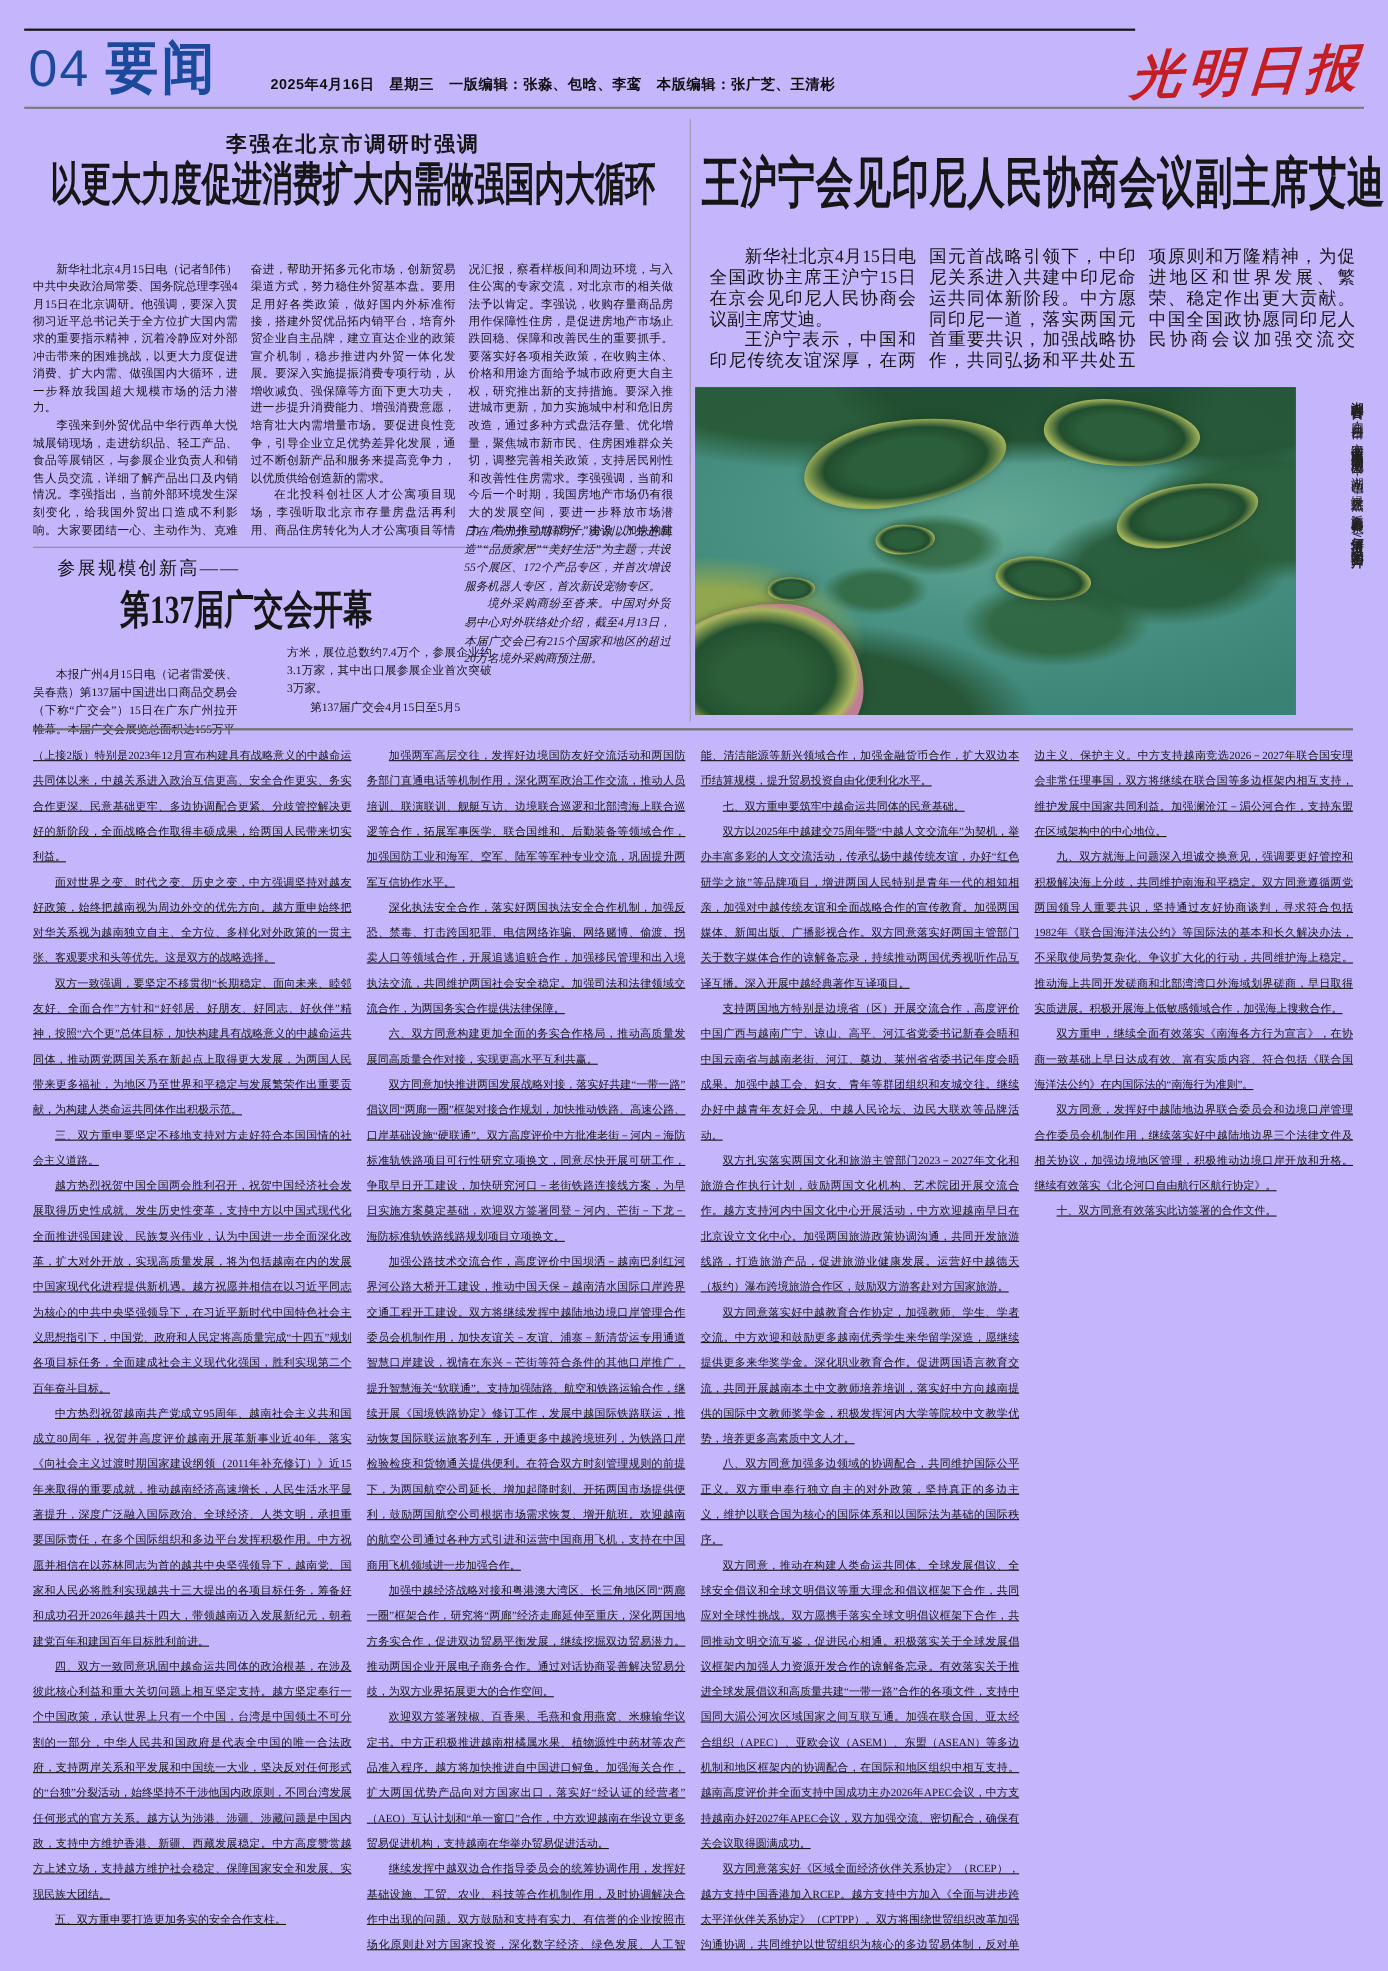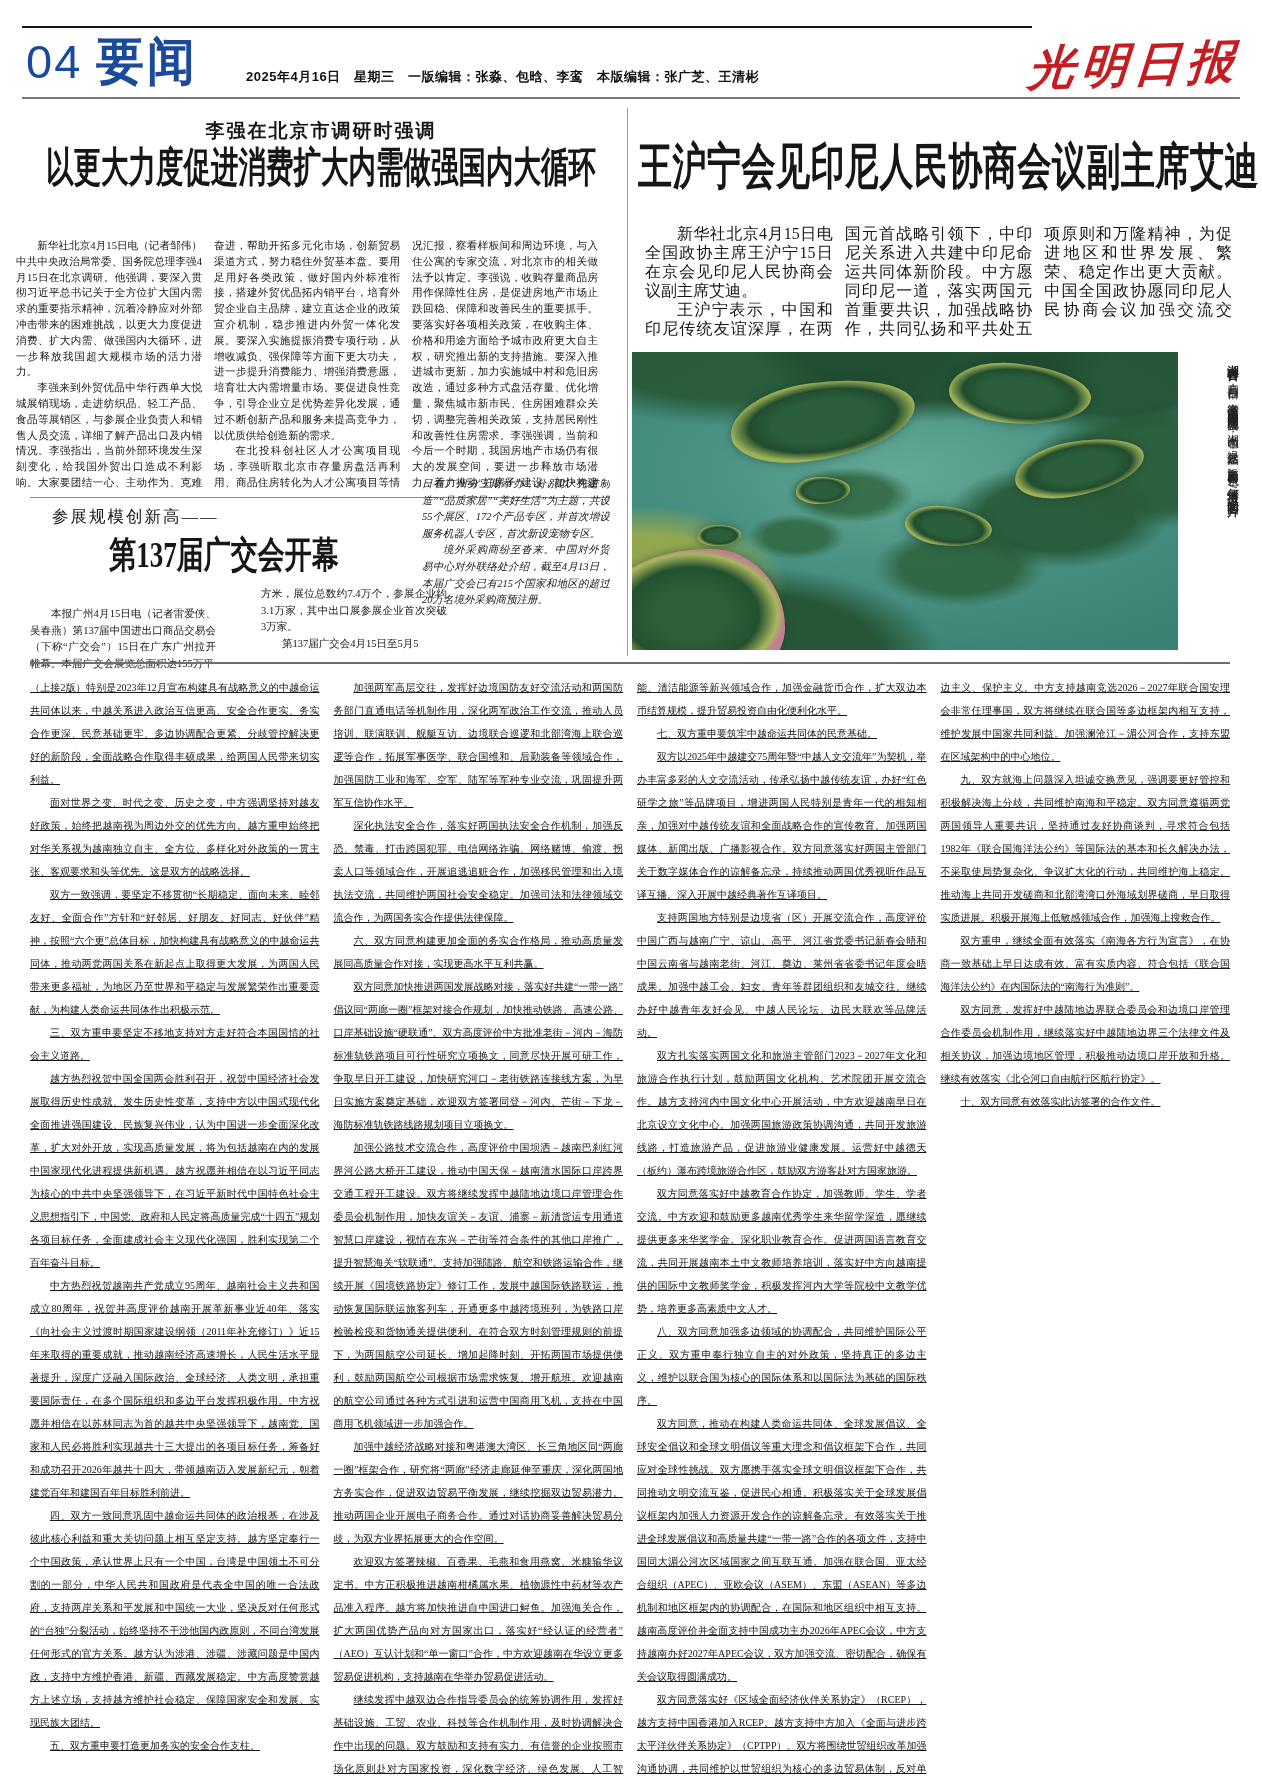--- a/index.html
+++ b/index.html
@@ -1,16 +1,16 @@
 <!DOCTYPE html>
 <html lang="zh"><head>
 <meta charset="utf-8">
 <style>
   html,body{margin:0;padding:0;background:#e8e8e4;}
-  #page{position:relative;width:1262px;height:1792px;margin:0 auto;background:#ffffff;
+  #page{position:relative;width:1262px;height:1792px;margin:0 auto;background:#c4b5fd;
         font-family:"Liberation Serif","DejaVu Serif",serif;color:#161616;overflow:hidden;}
   .abs{position:absolute;}
 
   
   .top-rule{left:22px;top:26px;width:1010px;height:2px;background:#151515;}
   .page-num{left:26px;top:34px;font-family:"Liberation Sans","DejaVu Sans",sans-serif;
             font-size:47px;font-weight:500;color:#1b4a9c;letter-spacing:2px;}
   .section-title{left:96px;top:30px;font-family:"Liberation Sans","DejaVu Sans",sans-serif;
             font-size:48px;font-weight:900;color:#1b4a9c;letter-spacing:3px;transform:scaleY(1.08);}
   .edition-line{left:246px;top:68px;font-family:"Liberation Sans","DejaVu Sans",sans-serif;
@@ -25,21 +25,21 @@
   p.cont{text-indent:0;}
   .jtext{text-align:justify;}
 
   
   .a1-kicker{left:30px;top:118px;width:582px;text-align:center;font-size:19px;
              font-weight:600;letter-spacing:2px;}
   .a1-headline{left:30px;top:146px;width:582px;text-align:center;
              font-family:"Liberation Sans","DejaVu Sans",sans-serif;
              font-size:27.5px;font-weight:900;transform:scaleY(1.5);transform-origin:50% 30%;
              white-space:nowrap;}
-  .a1-body{left:16px;top:238px;width:582px;height:254px;overflow:hidden;
+  .a1-body{left:30px;top:238px;width:582px;height:254px;overflow:hidden;
            column-count:3;column-gap:12px;column-fill:auto;
            font-size:10.6px;line-height:15.8px;}
 
   .left-rule{left:30px;top:497px;width:580px;height:1px;background:#8a8a8a;}
 
   
   .a3-kicker{left:52px;top:506px;font-size:16.5px;letter-spacing:2px;font-weight:500;}
   .a3-headline{left:30px;top:534px;width:388px;text-align:center;font-size:27px;font-weight:900;
                transform:scaleY(1.35);transform-origin:50% 30%;white-space:nowrap;}
   .a3-col{overflow:hidden;font-size:10.5px;line-height:16.6px;}

